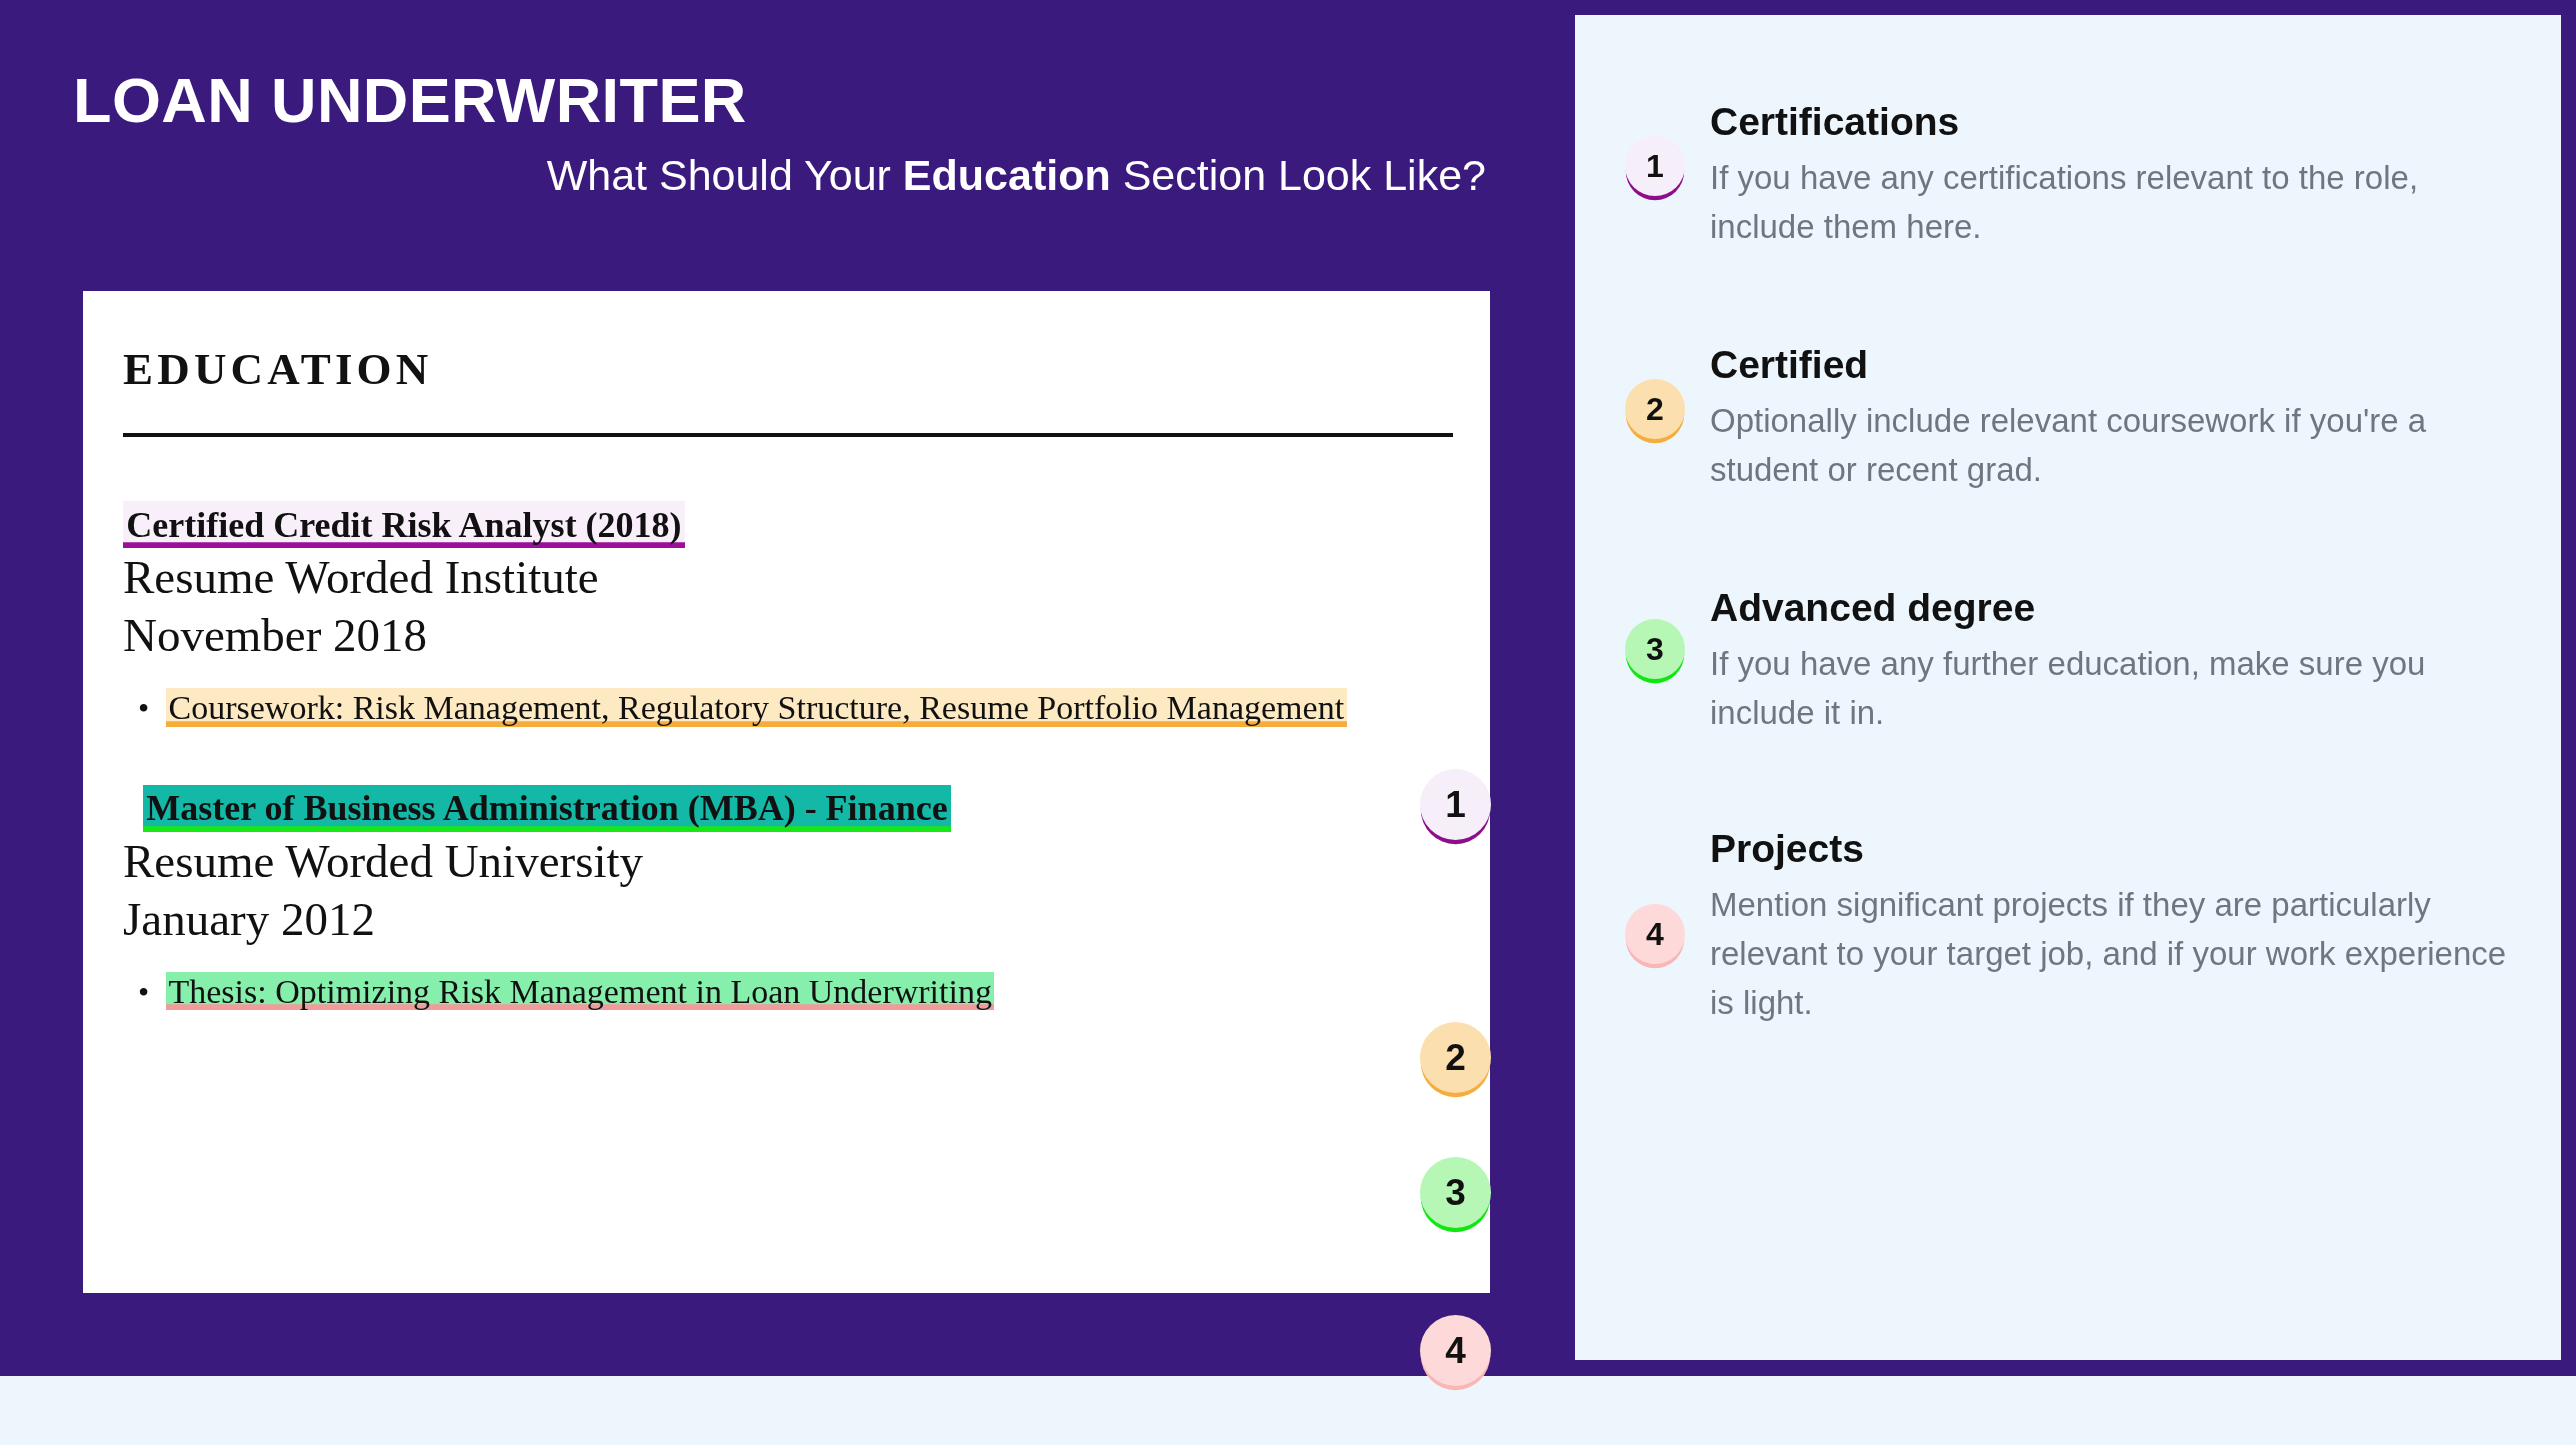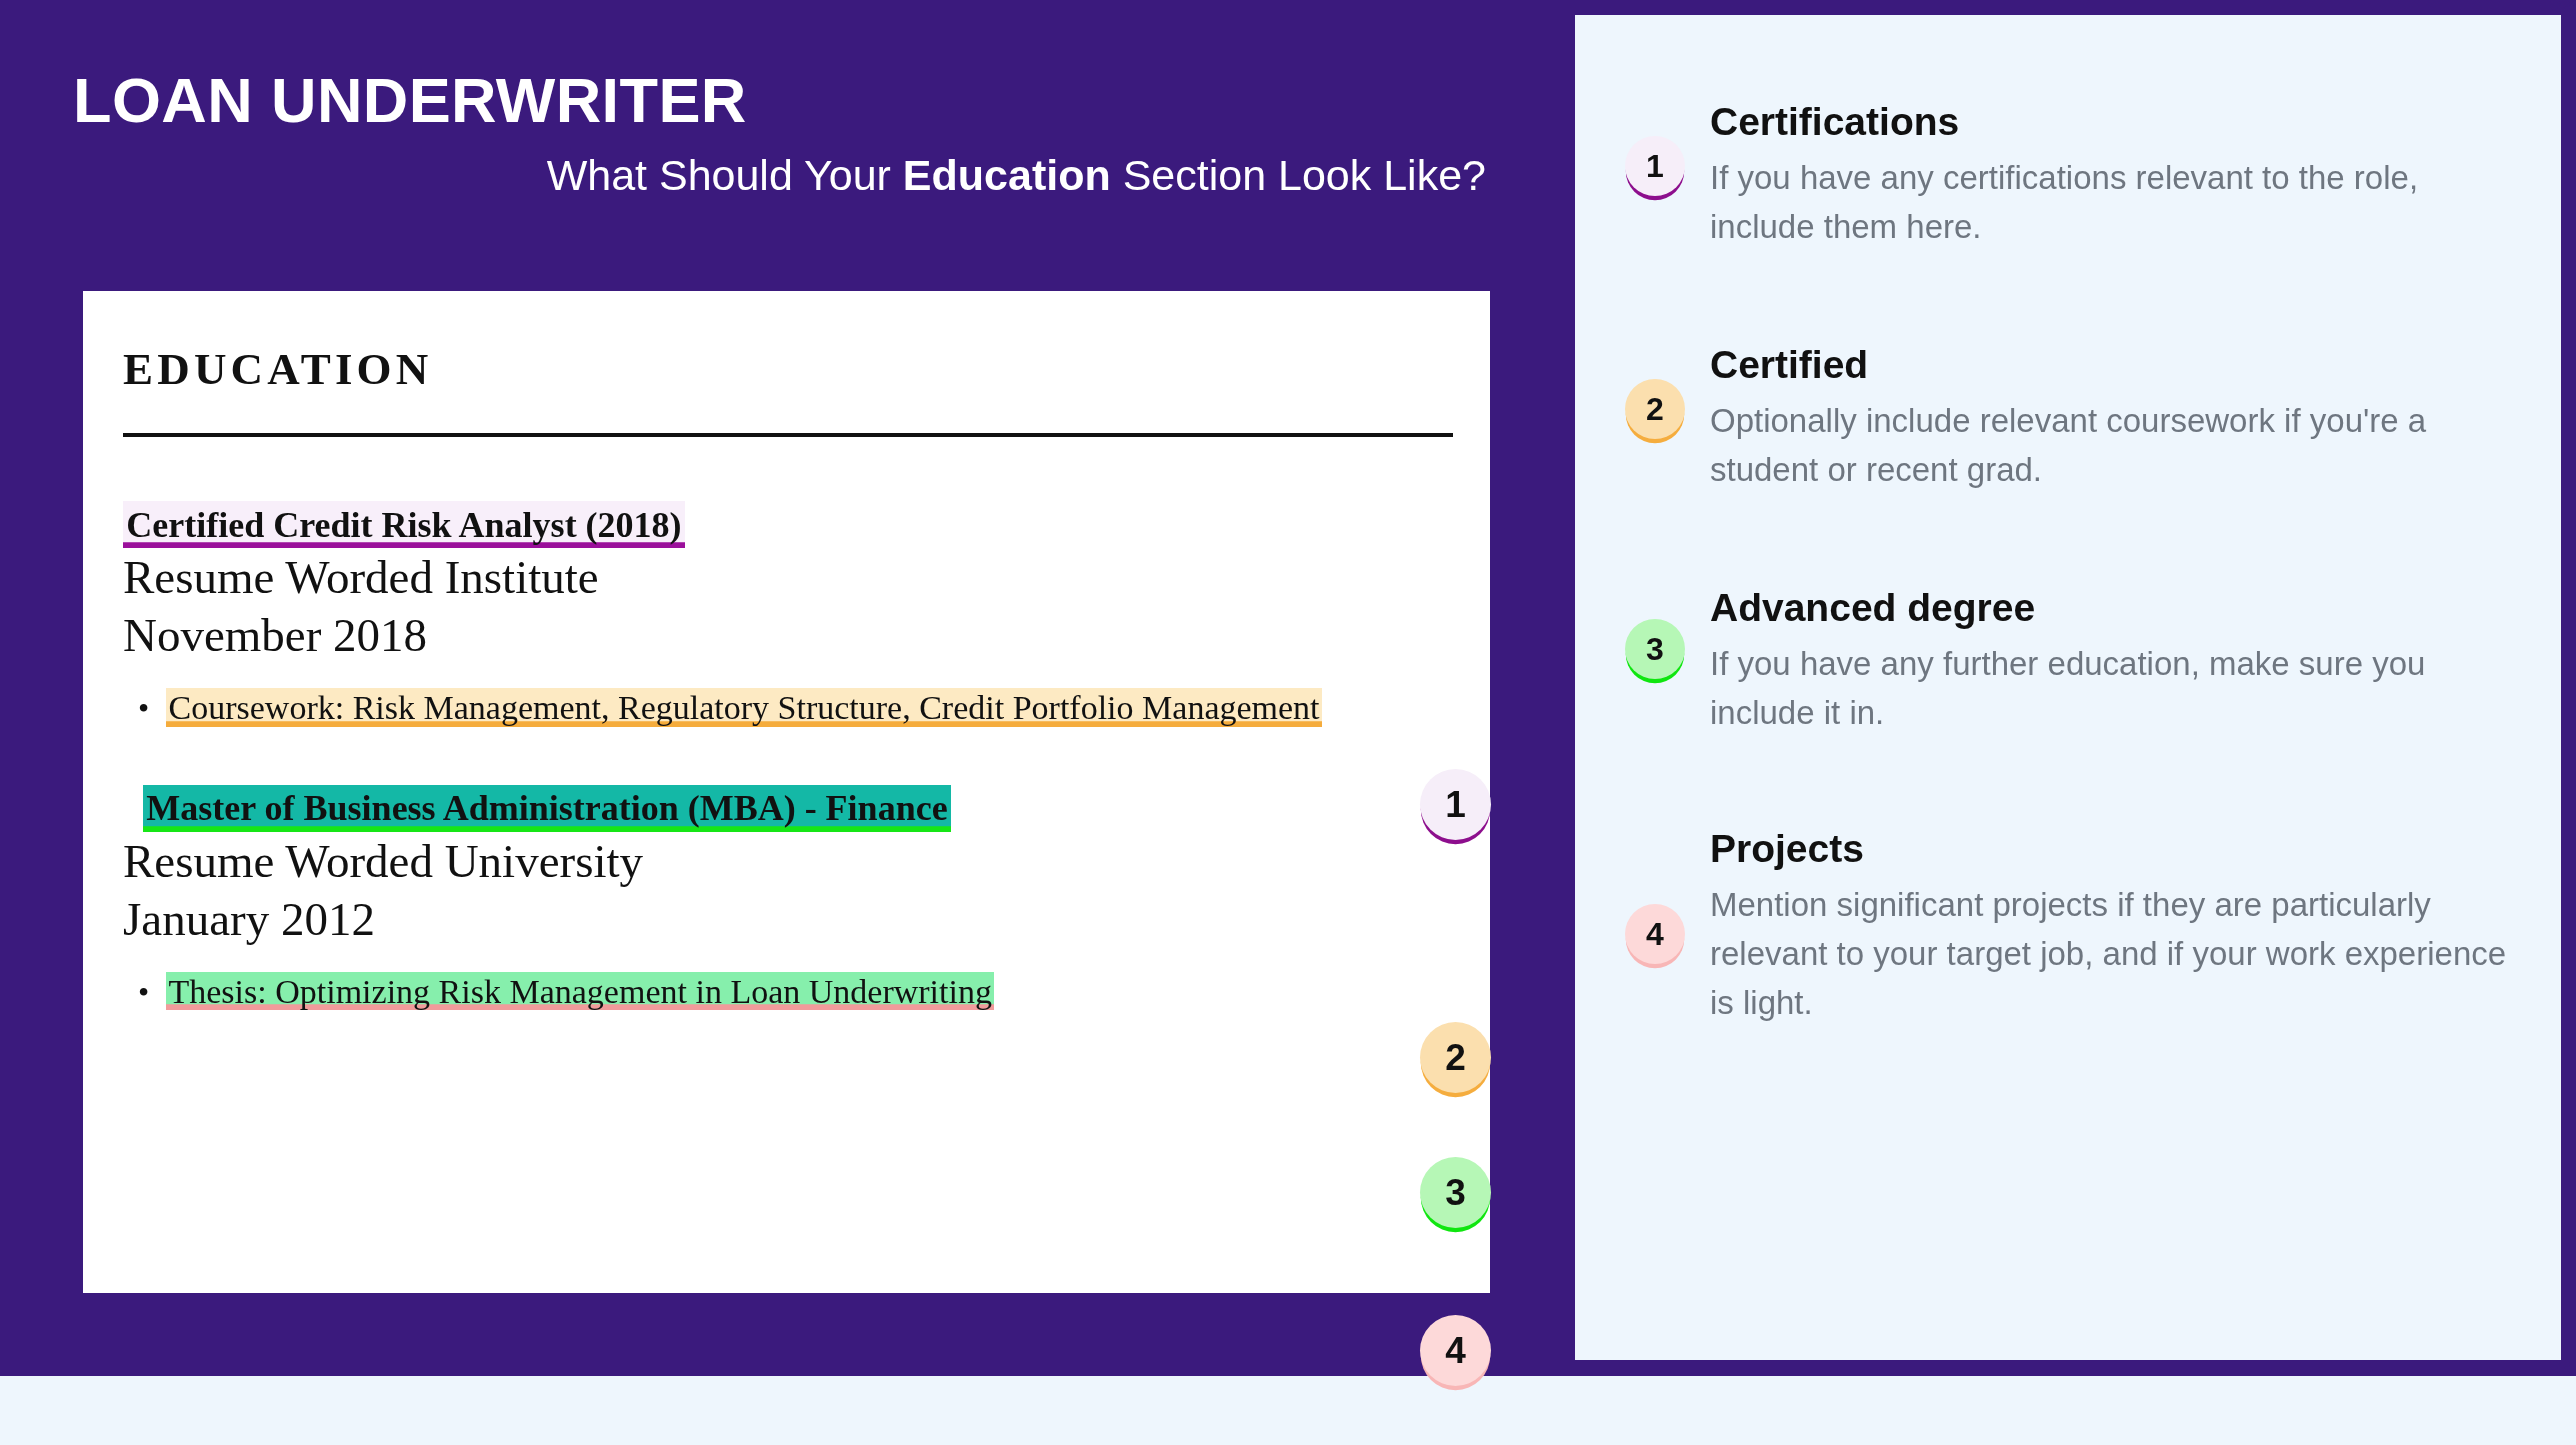--- a/index.html
+++ b/index.html
@@ -259,21 +259,21 @@
 
       <div class="resume-heading">EDUCATION</div>
 
       <div class="resume-rule"></div>
 
       <div class="entry entry-1">
         <div class="entry-title hl-purple">Certified Credit Risk Analyst (2018)</div>
         <div class="entry-sub">Resume Worded Institute</div>
         <div class="entry-sub">November 2018</div>
         <ul class="bullets">
-          <li class="b2"><span class="hl hl-amber">Coursework: Risk Management, Regulatory Structure, Credit Portfolio Management</span></li>
+          <li class="b2"><span class="hl hl-amber">Coursework: Risk Management, Regulatory Structure, Resume Portfolio Management</span></li>
         </ul>
       </div>
 
       <div class="entry entry-2">
         <div class="entry-title hl-green">Master of Business Administration (MBA) - Finance</div>
         <div class="entry-sub">Resume Worded University</div>
         <div class="entry-sub">January 2012</div>
         <ul class="bullets">
           <li><span class="hl hl-pink">Thesis: Optimizing Risk Management in Loan Underwriting</span></li>
         </ul>

